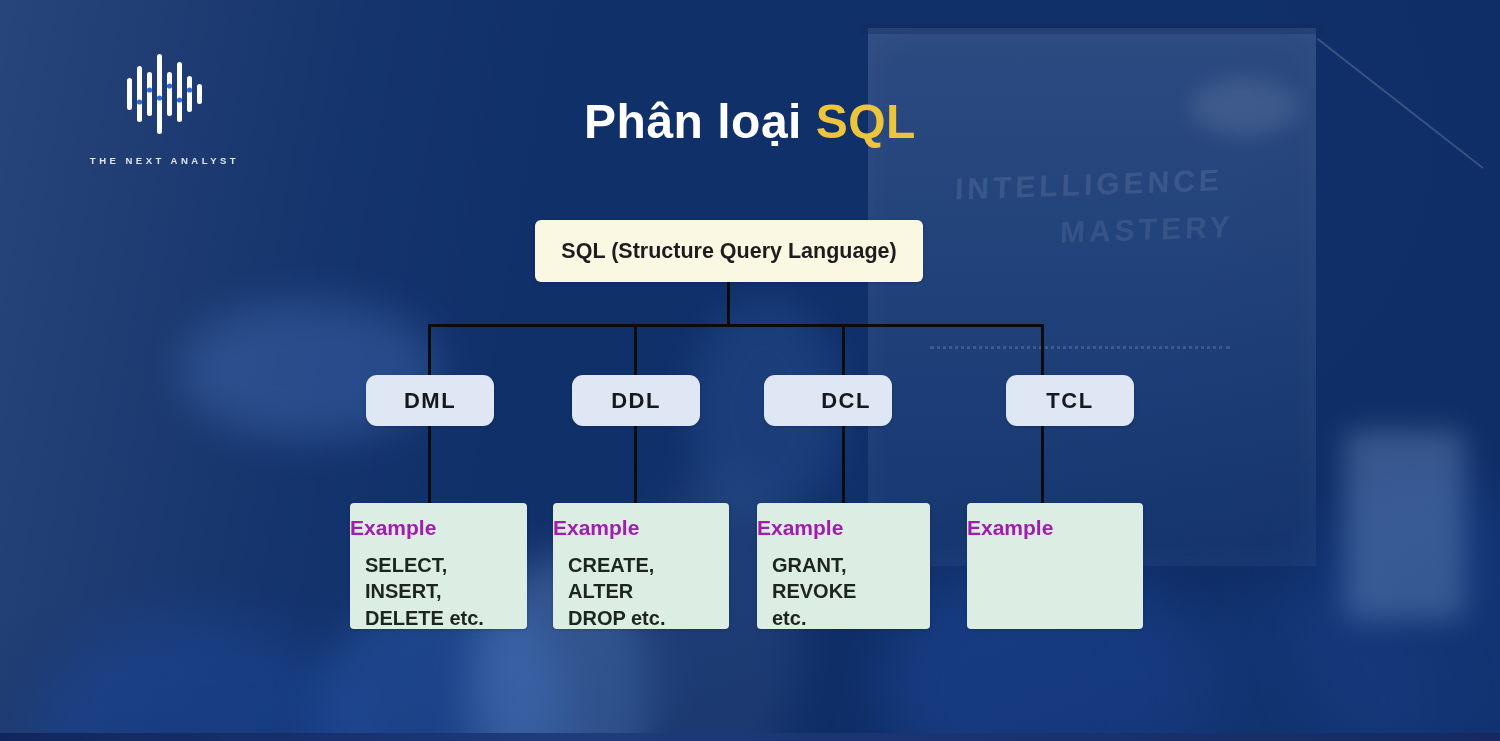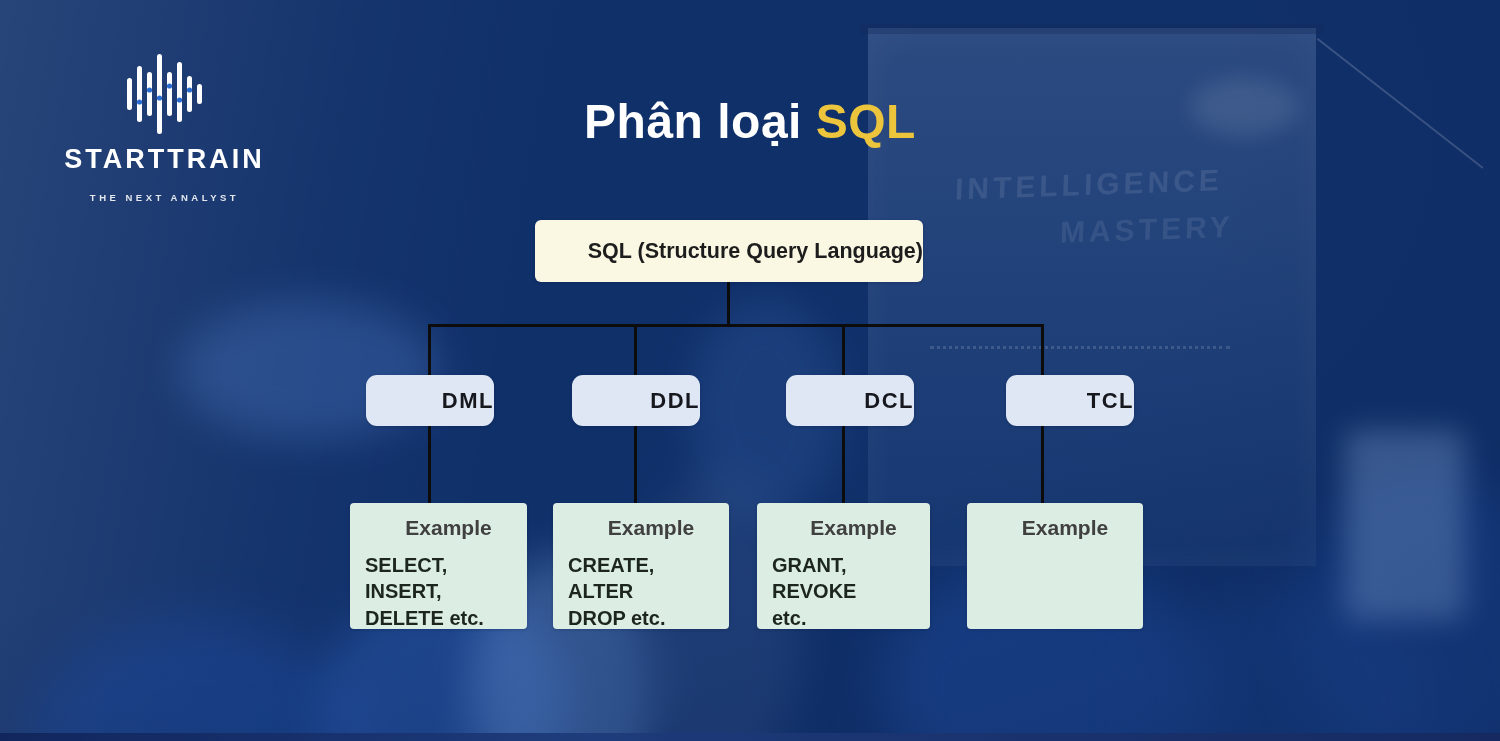--- a/index.html
+++ b/index.html
@@ -46,31 +46,31 @@
   .logo svg{display:block;margin:0 auto;}
   .logo-name{font-size:27px;font-weight:bold;letter-spacing:3px;margin-top:6px;}
   .logo-tag{font-size:9.5px;font-weight:bold;letter-spacing:3.5px;color:rgba(255,255,255,.88);margin-top:17px;}
 
   
   .title{position:absolute;left:0;top:94px;width:1500px;text-align:center;
     font-size:48px;font-weight:700;color:#ffffff;letter-spacing:.5px;}
   .title .accent{color:#EDC53D;}
 
   
-  .node{position:absolute;box-sizing:border-box;display:flex;align-items:center;justify-content:flex-end;
+  .node{position:absolute;box-sizing:border-box;display:flex;align-items:center;justify-content:center;
     color:#16181d;box-shadow:0 1px 3px rgba(10,25,60,.25);}
   .root-box{left:535px;top:220px;width:388px;height:62px;background:#FAF7E3;border-radius:6px;
     font-size:21.5px;font-weight:bold;color:#1d1d1d;}
   .branch-box{top:375px;width:128px;height:51px;background:#DFE7F5;border-radius:11px;
     font-size:22px;font-weight:bold;letter-spacing:1.5px;}
-  .bx0{left:366px;} .bx1{left:572px;} .bx2{left:786px;padding-left:36px;} .bx3{left:1006px;}
+  .bx0{left:366px;} .bx1{left:572px;} .bx2{left:764px;padding-left:36px;} .bx3{left:1006px;}
   .example-box{position:absolute;top:503px;height:126px;background:#DCEDE3;border-radius:4px;
     box-sizing:border-box;box-shadow:0 1px 3px rgba(10,25,60,.25);color:#1c261f;}
   .ex0{left:350px;width:177px;} .ex1{left:553px;width:176px;} .ex2{left:757px;width:173px;} .ex3{left:967px;width:176px;}
-  .example-title{text-align:center;font-size:21px;font-weight:bold;margin-top:13px;color:#404040;margin-left:20px;}
+  .example-title{font-size:21px;font-weight:bold;margin-top:13px;color:#a21caf;}
   .example-body{margin:12px 15px 0 15px;font-size:20px;line-height:1.32;font-weight:700;}
 
   .line{position:absolute;background:#0c0c0c;}
   .v-root{left:727px;top:281px;width:3px;height:45px;}
   .h-main{left:429px;top:324px;width:615px;height:3px;}
   .v-drop{top:324px;width:3px;height:52px;}
   .v-ex{top:425px;width:3px;height:79px;}
   .c0{left:428px;} .c1{left:634px;} .c2{left:842px;} .c3{left:1041px;}
 </style>
 </head>
@@ -113,21 +113,20 @@
       </g>
       <g fill="#2a6bd1">
         <circle cx="22.5" cy="52" r="2.6"></circle>
         <circle cx="32.5" cy="40" r="2.6"></circle>
         <circle cx="42.5" cy="48" r="2.6"></circle>
         <circle cx="52.5" cy="36" r="2.6"></circle>
         <circle cx="62.5" cy="50" r="2.6"></circle>
         <circle cx="72.5" cy="40" r="2.6"></circle>
       </g>
     </svg>
-    <div class="logo-name">STARTTRAIN</div>
     <div class="logo-tag">THE NEXT ANALYST</div>
   </div>
 
   <div class="title">
     <span>Phân loại</span>
     <span> </span>
     <span class="accent">SQL</span>
   </div>
 
   <div class="line v-root"></div>

